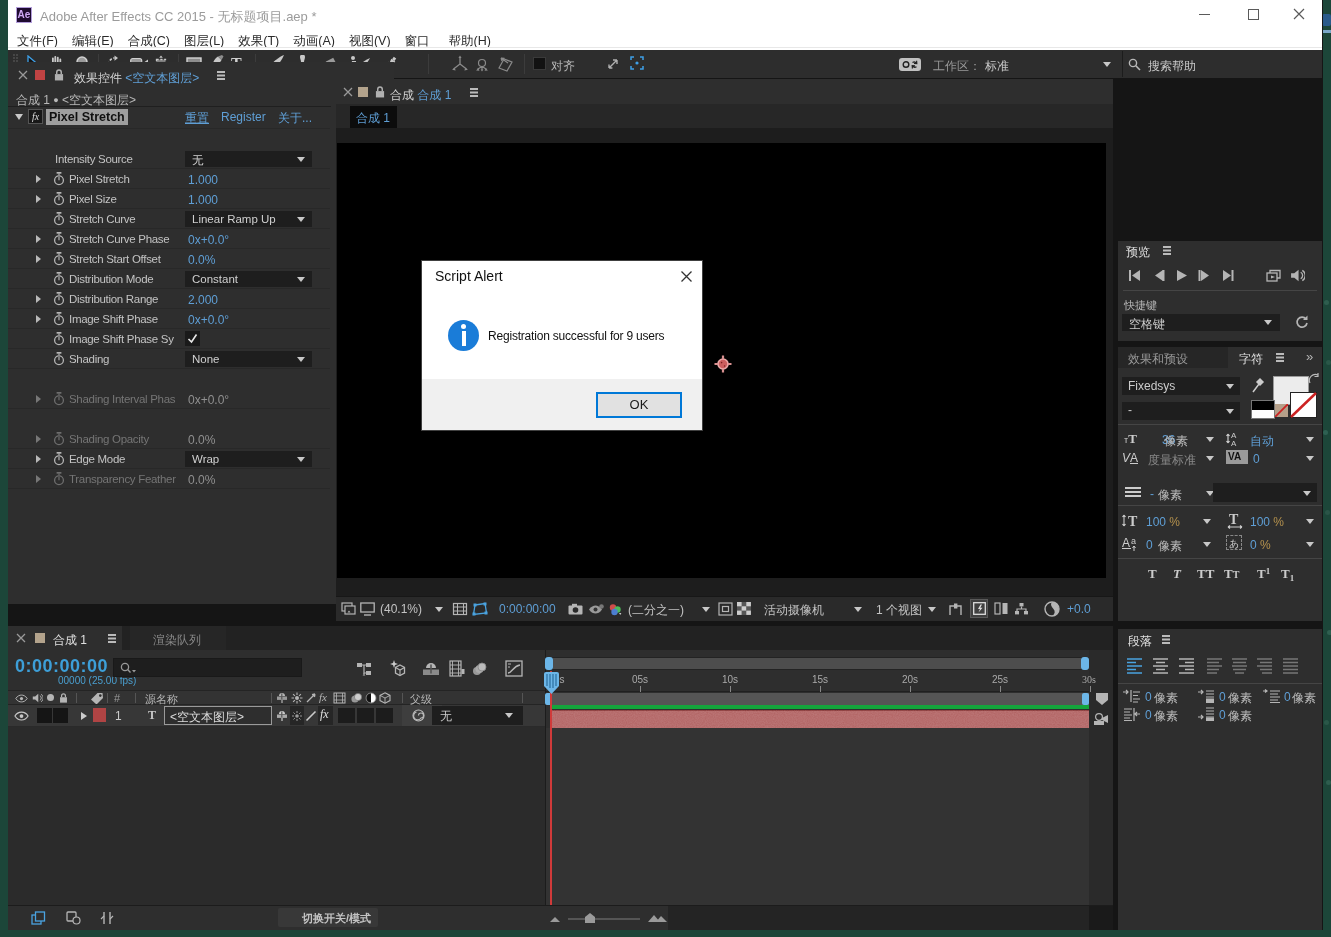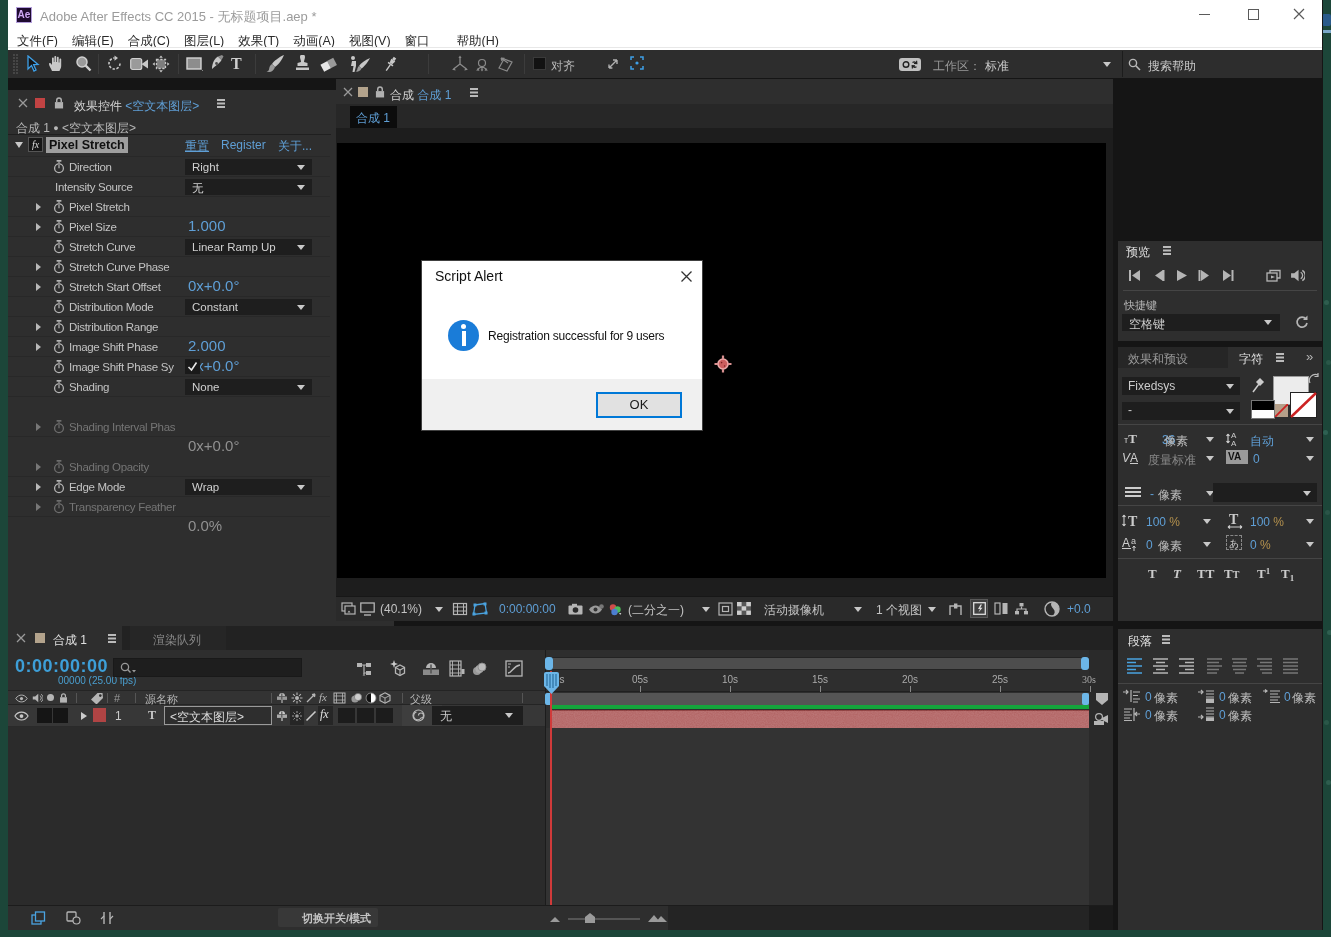--- a/index.html
+++ b/index.html
@@ -18,21 +18,21 @@
   .ecexp{position:absolute;left:28px;top:6px;}
   .ecsw{position:absolute;left:45px;top:3px;color:#b5b5b5;}
   .ecsw.d{color:#6e6e6e;}
   .eclbl{position:absolute;left:61px;top:3.5px;font-size:11.5px;letter-spacing:-0.3px;color:#c3c3c3;}
   .eclbl.d{color:#757575;}
   .ecdd{position:absolute;left:177px;top:2px;width:127px;height:16px;background:#1e1e1e;}
   .ecdd .t{position:absolute;left:7px;top:1.5px;font-size:11.5px;color:#d0d0d0;white-space:nowrap;}
   .ecdd .tr{position:absolute;right:7px;top:6px;width:0;height:0;border-left:4.5px solid transparent;border-right:4.5px solid transparent;border-top:5px solid #c8c8c8;}
   .ecdd.d .t{color:#8b8b8b;}
   .ecdd.d .tr{border-top-color:#777;}
-  .ecval{position:absolute;left:180px;top:3.5px;font-size:15px;color:#5f9fd6;margin-top:16px;}
+  .ecval{position:absolute;left:180px;top:3.5px;font-size:12px;color:#5f9fd6;}
   .ecval.d{color:#909090;}
 </style>
 </head>
 <body>
 <div id="root">
 
   <div class="abs" style="left:0;top:0;width:1331px;height:937px;background:#1c4639;"></div>
 
   <div class="abs" style="left:1322px;top:14px;width:9px;height:12px;background:#2a5a8a;border-radius:2px;"></div>
   <div class="abs" style="left:1323px;top:30px;width:8px;height:3px;background:#7aa7c9;"></div>
@@ -45,21 +45,21 @@
   <div class="abs" style="left:16px;top:7px;width:16px;height:16px;background:#1f0b30;border:1px solid #b39ddb;box-sizing:border-box;color:#cfa8f5;font-size:10px;font-weight:bold;text-align:center;line-height:14px;">Ae</div>
   <div class="abs tx" style="left:40px;top:8px;font-size:13px;color:#9b9b9b;">Adobe After Effects CC 2015 - <span style="letter-spacing:0;">无标题项目</span>.aep *</div>
 
   <div class="abs" style="left:1199px;top:14px;width:11px;height:1px;background:#5a5a5a;"></div>
   <div class="abs" style="left:1248px;top:9px;width:9px;height:9px;border:1px solid #5a5a5a;"></div>
   <svg class="abs" style="left:1293px;top:8px;" width="12" height="12">
       <path d="M1,1 L11,11 M11,1 L1,11" stroke="#5a5a5a" stroke-width="1.2"></path>
     </svg>
 
   <div class="abs tx" style="left:17px;top:33px;font-size:12.5px;color:#2a2a2a;">
-    <span>文件(F)</span><span style="margin-left:14px;">编辑(E)</span><span style="margin-left:14px;">合成(C)</span><span style="margin-left:14px;">图层(L)</span><span style="margin-left:14px;">效果(T)</span><span style="margin-left:14px;">动画(A)</span><span style="margin-left:14px;">视图(V)</span><span style="margin-left:14px;">窗口</span><span style="margin-left:27px;">帮助(H)</span>
+    <span>文件(F)</span><span style="margin-left:14px;">编辑(E)</span><span style="margin-left:14px;">合成(C)</span><span style="margin-left:14px;">图层(L)</span><span style="margin-left:14px;">效果(T)</span><span style="margin-left:14px;">动画(A)</span><span style="margin-left:14px;">视图(V)</span><span style="margin-left:14px;">窗口</span><span style="margin-left:19px;">帮助(H)</span>
   </div>
 
   <div class="abs" style="left:8px;top:47px;width:1314px;height:1px;background:#e8e8e8;"></div>
 
   <div class="abs" style="left:8px;top:50px;width:1314px;height:28px;background:#2d2d2d;" id="toolbar"></div>
 
   <svg class="abs" style="left:12px;top:53px;" width="6" height="22">
     <g fill="#666">
         <circle cx="2" cy="2" r="0.8"></circle>
         <circle cx="2" cy="5" r="0.8"></circle>
@@ -223,21 +223,21 @@
           <path d="M1,4 L4,4 L8,0.6 L8,11.4 L4,8 L1,8 Z" fill="currentColor"></path>
           <path d="M10,3 a3.4,3.4 0 0 1 0,6 M11.5,1.2 a5.6,5.6 0 0 1 0,9.6" stroke="currentColor" stroke-width="1.2" fill="none"></path>
         </symbol>
     <symbol id="lock" viewBox="0 0 11 13">
           <rect x="1" y="5.5" width="9" height="7" fill="currentColor"></rect>
           <path d="M3,5.5 L3,3.5 a2.5,2.5 0 0 1 5,0 L8,5.5" fill="none" stroke="currentColor" stroke-width="1.6"></path>
         </symbol>
   </defs>
     </svg>
 
-  <div class="abs panel" style="left:8px;top:90px;width:386px;height:542px;" id="ecpanel">
+  <div class="abs panel" style="left:8px;top:62px;width:386px;height:542px;" id="ecpanel">
 
     <svg class="abs" style="left:10px;top:8px;" width="10" height="10">
         <path d="M1,1 L9,9 M9,1 L1,9" stroke="#9a9a9a" stroke-width="1.3"></path>
       </svg>
     <div class="abs" style="left:27px;top:8px;width:10px;height:10px;background:#c14343;"></div>
     <svg class="abs" style="left:46px;top:7px;color:#b0b0b0;" width="10" height="12">
         <use href="#lock"></use>
       </svg>
     <div class="abs tx" style="left:66px;top:8px;font-size:12px;color:#d4d4d4;">效果控件 <span class="blue">&lt;空文本图层&gt;</span></div>
     <div class="abs" style="left:209px;top:9px;width:8px;height:1.5px;background:#bbb;box-shadow:0 3.5px #bbb,0 7px #bbb;"></div>
@@ -247,30 +247,20 @@
 
     <div class="abs" style="left:0;top:45px;width:322px;height:21px;border-bottom:1px solid #282828;">
       <div class="abs" style="left:7px;top:7px;width:0;height:0;border-left:4.5px solid transparent;border-right:4.5px solid transparent;border-top:6px solid #c8c8c8;"></div>
       <div class="abs" style="left:20px;top:2px;width:15px;height:15px;background:#181818;border:1px solid #555;box-sizing:border-box;color:#ddd;font-size:10px;font-style:italic;font-family:'Liberation Serif',serif;text-align:center;line-height:13px;">fx</div>
       <div class="abs tx" style="left:38px;top:2px;height:16px;background:#9e9e9e;padding:0 3px;font-size:12.5px;font-weight:bold;color:#101010;line-height:16px;">Pixel Stretch</div>
       <div class="abs tx blue" style="left:177px;top:3px;font-size:12px;text-decoration:underline;">重置</div>
       <div class="abs tx blue" style="left:213px;top:3px;font-size:12px;">Register</div>
       <div class="abs tx blue" style="left:270px;top:3px;font-size:12px;">关于...</div>
     </div>
 
-    <div class="ecrow" style="top:67px;">
-        <svg class="ecsw" width="12" height="14">
-          <use href="#sw"></use>
-        </svg>
-        <div class="eclbl">Direction</div>
-        <div class="ecdd">
-          <div class="t">Right</div>
-          <div class="tr"></div>
-        </div>
-      </div>
     <div class="ecrow" style="top:87px;">
         <div class="eclbl" style="left:47px;">Intensity Source</div>
         <div class="ecdd">
           <div class="t">无</div>
           <div class="tr"></div>
         </div>
       </div>
     <div class="ecrow" style="top:107px;">
         <div class="ecexp tri-r"></div>
         <svg class="ecsw" width="12" height="14">

